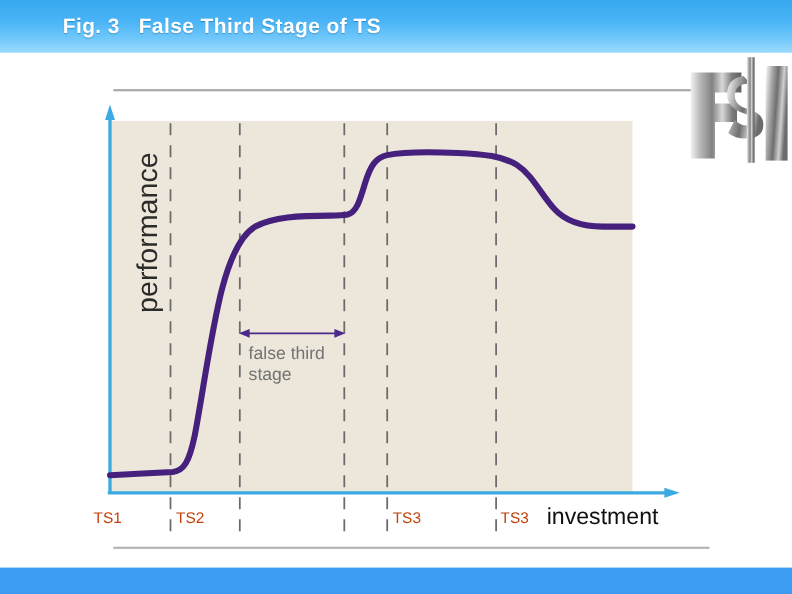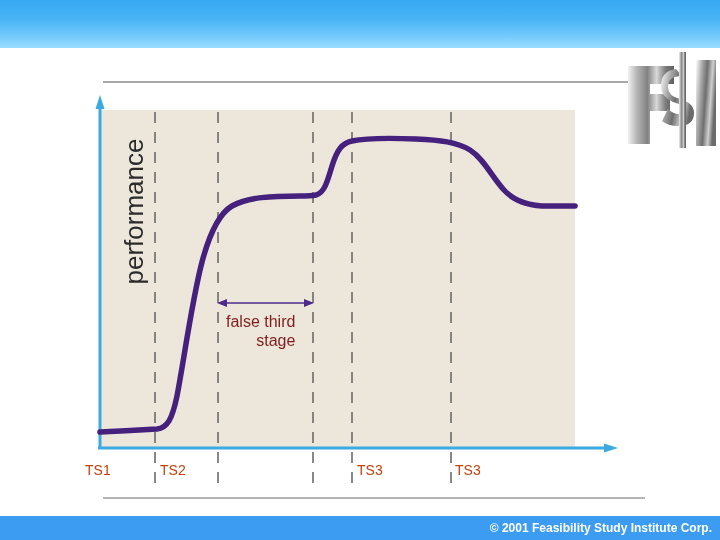--- a/index.html
+++ b/index.html
@@ -74,45 +74,45 @@
   }
   .axis-name{
     position:absolute;
     font-size:21px;color:#101010;
     font-family:"Liberation Sans", sans-serif;
     white-space:nowrap;
   }
 
   .annot{
     position:absolute;
-    font-size:16px;color:#7f1d1d;
+    font-size:16px;color:#737373;
     font-family:"Liberation Sans", sans-serif;
     line-height:19px;
     white-space:pre-line;
-    text-align:right;
   }
 
   
   .footer-bar{
     position:absolute;left:0;top:516px;width:720px;height:24px;
     background:#3c9cf2;
   }
   .footer-text{
     position:absolute;right:8px;top:521px;
     font-size:12px;font-weight:bold;color:#ffffff;
     font-family:"Liberation Sans", sans-serif;
     white-space:nowrap;
   }
 </style>
 </head>
 <body>
 
 <div id="slide">
 
   <div class="header-bar"></div>
+  <div class="header-title">Fig. 3   False Third Stage of TS</div>
 
   <div class="top-rule"></div>
   <div class="bottom-rule"></div>
 
   <div class="logo">
     <svg width="98" height="105" viewBox="0 0 98 105">
       <defs>
         <linearGradient id="gsil" x1="0" y1="0" x2="1" y2="0">
           <stop offset="0%" stop-color="#f2f2f2"></stop>
           <stop offset="18%" stop-color="#b9b9b9"></stop>
@@ -175,25 +175,25 @@
 
       <g>
         <line x1="222" y1="303" x2="309" y2="303" stroke="#4b2a8a" stroke-width="1.6"></line>
         <polygon points="217,303 227,299 227,307" fill="#4b2a8a"></polygon>
         <polygon points="314,303 304,299 304,307" fill="#4b2a8a"></polygon>
       </g>
     </svg>
   </div>
 
   <div class="ylabel">performance</div>
+  <div class="axis-name" style="left:497px;top:458px;">investment</div>
 
   <div class="tick-label" style="left:85px;top:462px;">TS1</div>
   <div class="tick-label" style="left:160px;top:462px;text-align:center;">TS2</div>
   <div class="tick-label" style="left:357px;top:462px;">TS3</div>
   <div class="tick-label" style="left:455px;top:462px;">TS3</div>
 
   <div class="annot" style="left:226px;top:312px;">false third
 stage</div>
 
   <div class="footer-bar"></div>
-  <div class="footer-text">© 2001 Feasibility Study Institute Corp.</div>
 
 </div>
 
 </body></html>

